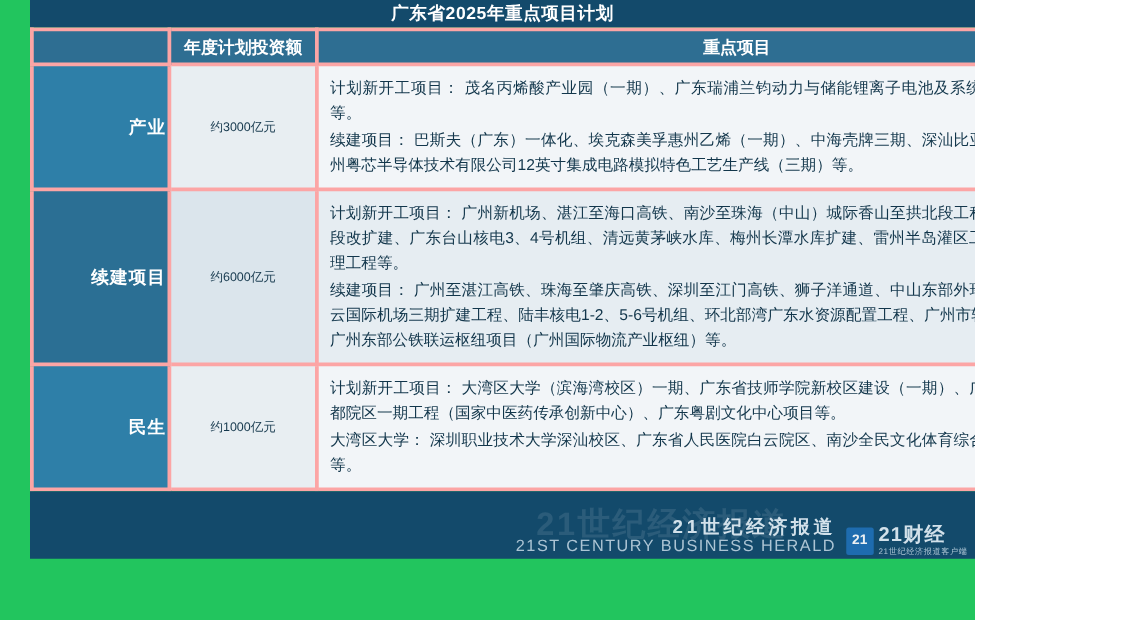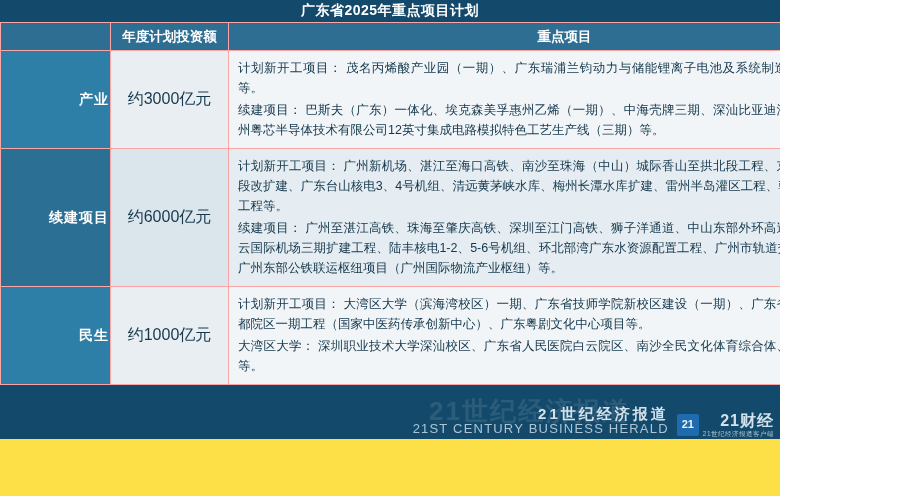--- a/index.html
+++ b/index.html
@@ -6,40 +6,41 @@
   html, body {
     margin: 0; padding: 0;
     background: #ffffff;
     font-family: "Liberation Sans", sans-serif;
   }
   .page {
     width: 780px;
     height: 496px;
     position: relative;
     overflow: hidden;
-    background: #fde047;
+    background: #22c55e;
+    padding-left: 24px;
   }
   .title-bar {
     height: 22px;
     background: #134a6b;
     color: #ffffff;
     display: flex;
     align-items: center;
     justify-content: center;
     font-size: 14px;
     font-weight: bold;
     letter-spacing: 0.5px;
   }
   table.main {
     width: 900px;
     border-collapse: collapse;
     table-layout: fixed;
   }
   table.main td, table.main th {
-    border: 1px solid #fca5a5;
+    border: 3px solid #fca5a5;
     vertical-align: middle;
   }
   .col-cat { width: 110px; }
   .col-amt { width: 118px; }
   .col-proj { width: 672px; }
 
   thead th {
     background: #2e6e92;
     color: #ffffff;
     font-size: 13.5px;
@@ -57,21 +58,21 @@
     font-weight: bold;
     text-align: right;
     letter-spacing: 1px;
   }
   .cat-cell.alt {
     background: #2b6f94;
   }
   .amt-cell {
     background: #e8eef2;
     color: #15384d;
-    font-size: 16px;
+    font-size: 10px;
     text-align: center;
   }
   .amt-cell.alt {
     background: #dbe5ec;
     margin-left: 13px;
   }
   .proj-cell {
     background: #f2f5f8;
     color: #12364b;
     font-size: 12.5px;
@@ -122,21 +123,20 @@
   .wm-en {
     font-size: 13px;
     letter-spacing: 1.2px;
     color: #b9cfdd;
   }
   .wm-badge {
     display: flex;
     align-items: center;
     gap: 4px;
     background: transparent;
-    text-align: right;
   }
   .wm-sq {
     width: 22px; height: 22px;
     background: #1f6fb5;
     color: #fff;
     font-size: 11px;
     font-weight: bold;
     display: flex; align-items: center; justify-content: center;
     border-radius: 2px;
   }

